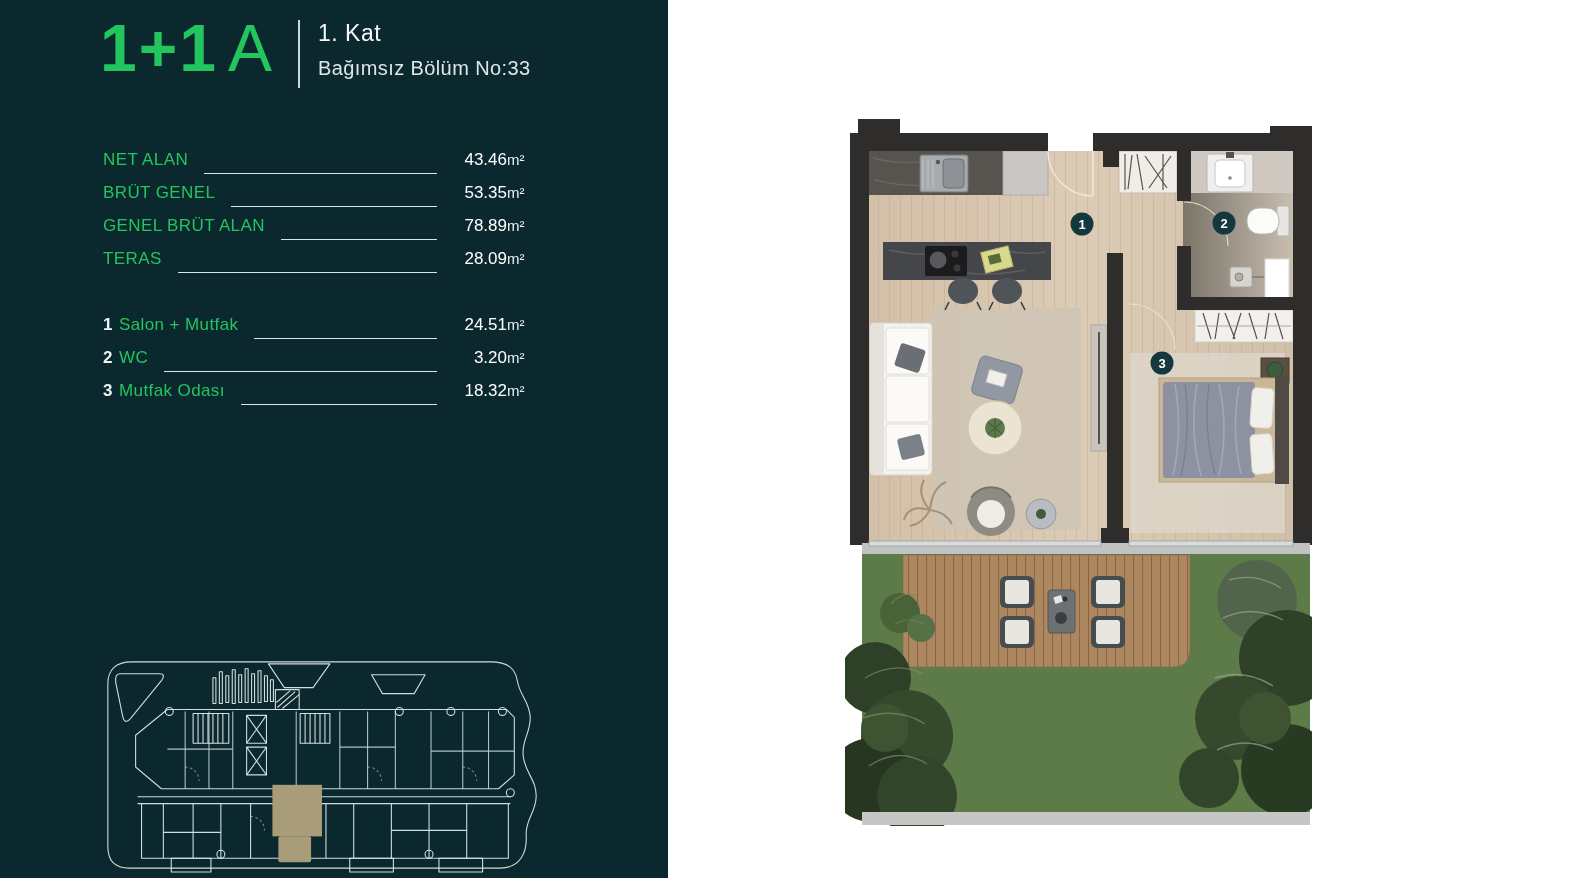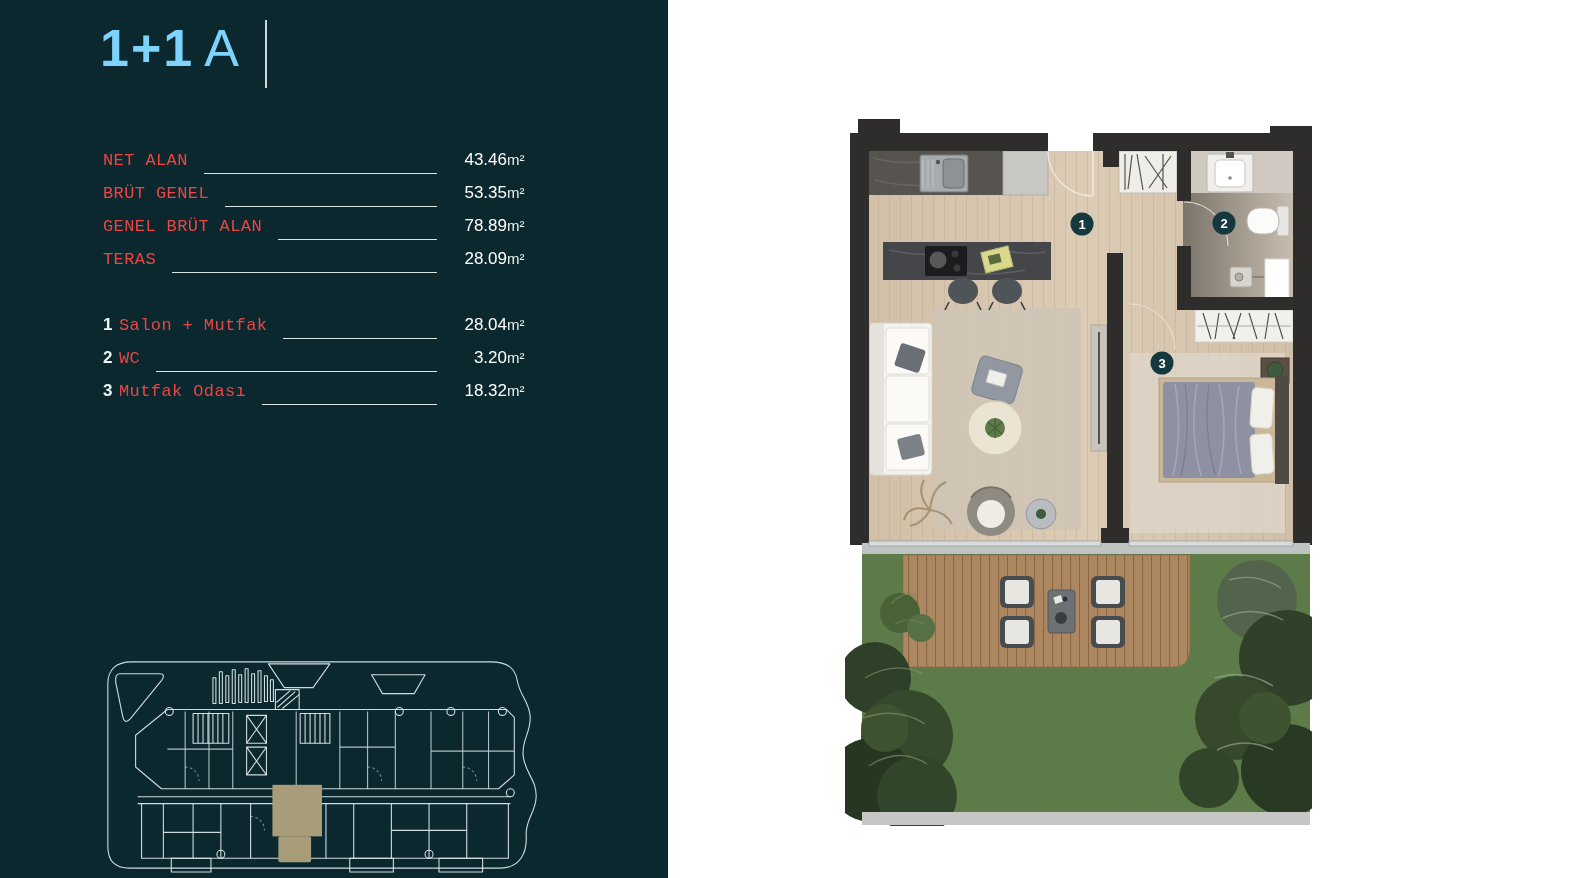--- a/index.html
+++ b/index.html
@@ -1,32 +1,32 @@
 <!DOCTYPE html>
 <html><head>
 <meta charset="utf-8">
 <style>
   html,body{margin:0;padding:0;background:#ffffff;}
   .page{position:relative;width:1593px;height:878px;background:#ffffff;overflow:hidden;
         font-family:"Liberation Sans",sans-serif;}
   
   .sidebar{position:absolute;left:0;top:0;width:668px;height:878px;background:#0b282e;color:#eef4f4;}
   .title-row{position:absolute;left:100px;top:12px;display:flex;align-items:flex-start;}
-  .title{font-size:52px;line-height:72px;color:#7dd3fc;letter-spacing:2px;white-space:nowrap;}
+  .title{font-size:66px;line-height:72px;color:#22c55e;letter-spacing:2px;white-space:nowrap;}
   .t-main{font-weight:700;}
   .t-variant{font-weight:300;margin-left:10px;}
   .divider{width:2px;height:68px;background:rgba(240,247,247,.85);margin:8px 18px 0 24px;}
   .title-meta{padding-top:8px;}
   .floor{font-size:23px;font-weight:400;color:#f4f8f8;letter-spacing:.5px;}
   .unitno{font-size:20px;font-weight:300;color:#dde7e8;margin-top:10px;letter-spacing:.4px;}
   .areas{position:absolute;left:103px;top:150px;width:432px;}
   .rooms{position:absolute;left:103px;top:315px;width:432px;}
   .row{display:flex;align-items:baseline;height:33px;font-size:17px;}
   .row .num{font-weight:700;width:16px;flex:0 0 16px;}
-  .row .lbl{white-space:nowrap;letter-spacing:.4px;color:#ef4444;font-weight:400;font-family:Liberation Mono, monospace;}
+  .row .lbl{white-space:nowrap;letter-spacing:.4px;color:#22c55e;font-weight:400;}
   .row .line{flex:1;border-bottom:1.4px solid rgba(238,245,245,.92);align-self:flex-end;
              margin:0 14px 9px 16px;min-width:40px;}
   .row .val{font-weight:400;width:56px;text-align:right;color:#ffffff;}
   .row .unit{width:28px;font-weight:300;font-size:15px;color:#e9f0f0;}
   .keyplan{position:absolute;left:100px;top:648px;}
   
   .plan{position:absolute;left:845px;top:118px;}
   .mtxt{font-family:"Liberation Sans",sans-serif;font-size:13px;font-weight:700;fill:#ffffff;}
 </style>
 </head>
@@ -34,20 +34,24 @@
 
 <div class="page">
 
   <aside class="sidebar">
 
     <div class="title-row">
       <div class="title">
         <span class="t-main">1+1</span><span class="t-variant">A</span>
       </div>
       <div class="divider"></div>
+      <div class="title-meta">
+        <div class="floor">1. Kat</div>
+        <div class="unitno">Bağımsız Bölüm No:33</div>
+      </div>
     </div>
 
     <div class="areas">
       <div class="row">
         <span class="lbl">NET ALAN</span>
         <span class="line"></span>
         <span class="val">43.46</span>
         <span class="unit">m²</span>
       </div>
       <div class="row">
@@ -68,21 +72,21 @@
         <span class="val">28.09</span>
         <span class="unit">m²</span>
       </div>
     </div>
 
     <div class="rooms">
       <div class="row">
         <span class="num">1</span>
         <span class="lbl">Salon + Mutfak</span>
         <span class="line"></span>
-        <span class="val">28.04</span>
+        <span class="val">24.51</span>
         <span class="unit">m²</span>
       </div>
       <div class="row">
         <span class="num">2</span>
         <span class="lbl">WC</span>
         <span class="line"></span>
         <span class="val">3.20</span>
         <span class="unit">m²</span>
       </div>
       <div class="row">

